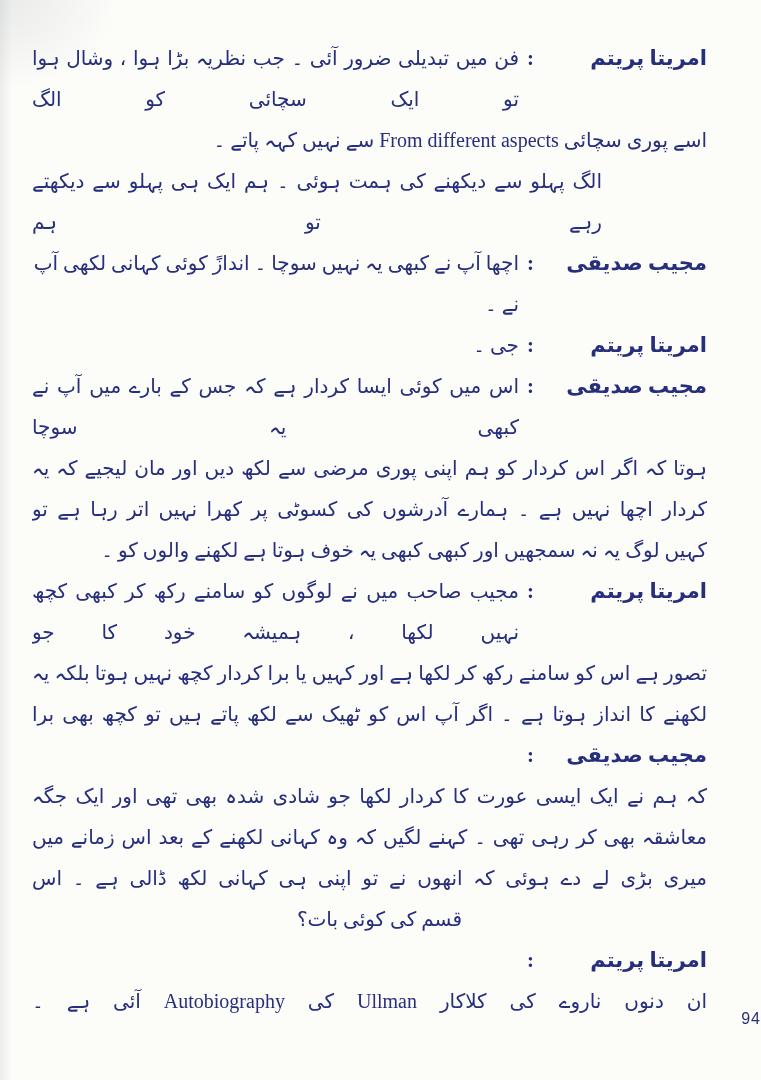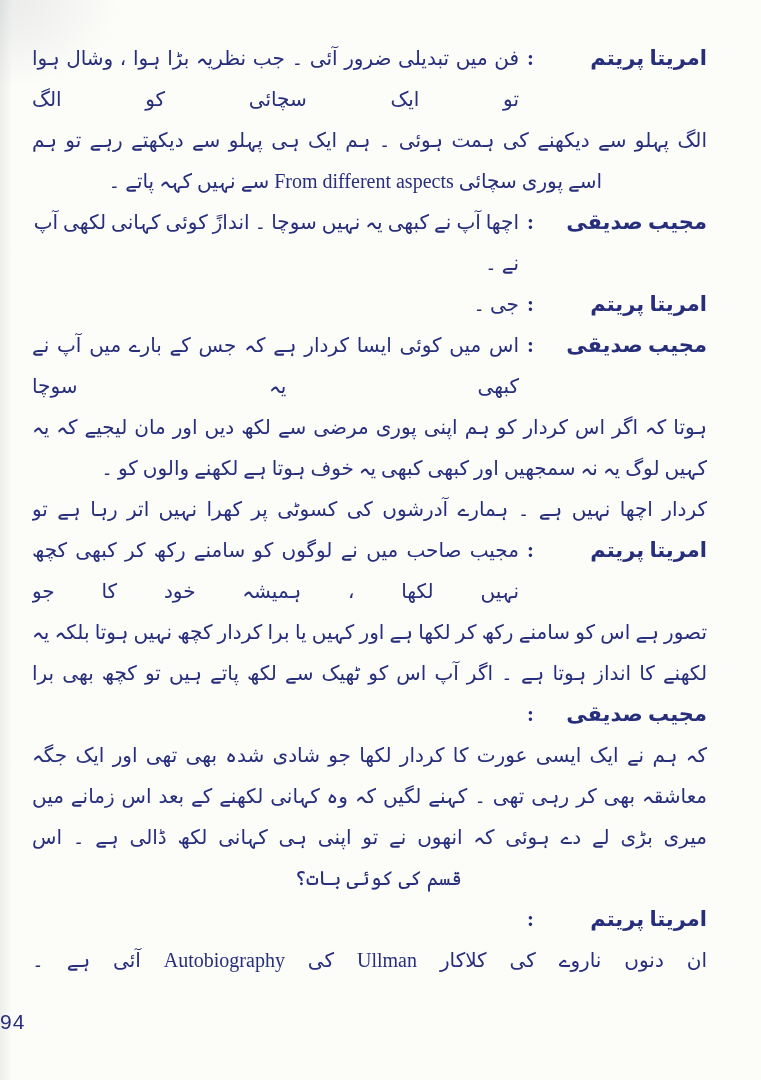--- a/index.html
+++ b/index.html
@@ -46,46 +46,46 @@
     align-items:baseline;
     font-weight:bold;
     font-size:21px;
     white-space:nowrap;
   }
   .speaker .colon{padding-inline-start:4px;}
   .speech{flex:1 1 auto;padding-inline-start:8px;}
   .speech.jl{text-align:justify;text-align-last:justify;}
   
   .u0 .line:last-child{padding-right:105px;}
-  .u5 .line:last-child{padding-right:245px;font-family:Liberation Serif, serif;}
+  .u5 .line:last-child{padding-right:245px;}
   .page-number{
     position:absolute;top:1010px;left:0;right:0;
-    text-align:left;
+    text-align:right;
     font-family:"Liberation Sans","DejaVu Sans",sans-serif;
-    font-size:21px;
+    font-size:16px;
     letter-spacing:1px;
     color:#272e7c;
     direction:ltr;
   }
 </style>
 </head>
 <body>
 
 <div class="page">
   <div class="content">
       <div class="utterance u0">
         <div class="line first">
           <span class="speaker">
             <span>امریتا پریتم</span>
             <span class="colon">:</span>
           </span>
           <span class="speech jl">فن میں تبدیلی ضرور آئی ۔ جب نظریہ بڑا ہوا ، وشال ہوا تو ایک سچائی کو الگ</span>
         </div>
+        <div class="line cont">اسے پوری سچائی From different aspects سے نہیں کہہ پاتے ۔</div>
         <div class="line cont jl">الگ پہلو سے دیکھنے کی ہمت ہوئی ۔ ہم ایک ہی پہلو سے دیکھتے رہے تو ہم</div>
-        <div class="line cont">اسے پوری سچائی From different aspects سے نہیں کہہ پاتے ۔</div>
       </div>
       <div class="utterance u1">
         <div class="line first">
           <span class="speaker">
             <span>مجیب صدیقی</span>
             <span class="colon">:</span>
           </span>
           <span class="speech">اچھا آپ نے کبھی یہ نہیں سوچا ۔ اندازً کوئی کہانی لکھی آپ نے ۔</span>
         </div>
       </div>
@@ -100,22 +100,22 @@
       </div>
       <div class="utterance u3">
         <div class="line first">
           <span class="speaker">
             <span>مجیب صدیقی</span>
             <span class="colon">:</span>
           </span>
           <span class="speech jl">اس میں کوئی ایسا کردار ہے کہ جس کے بارے میں آپ نے کبھی یہ سوچا</span>
         </div>
         <div class="line cont jl">ہوتا کہ اگر اس کردار کو ہم اپنی پوری مرضی سے لکھ دیں اور مان لیجیے کہ یہ</div>
+        <div class="line cont jl">کردار اچھا نہیں ہے ۔ ہمارے آدرشوں کی کسوٹی پر کھرا نہیں اتر رہا ہے تو</div>
         <div class="line cont">کہیں لوگ یہ نہ سمجھیں اور کبھی کبھی یہ خوف ہوتا ہے لکھنے والوں کو ۔</div>
-        <div class="line cont jl">کردار اچھا نہیں ہے ۔ ہمارے آدرشوں کی کسوٹی پر کھرا نہیں اتر رہا ہے تو</div>
       </div>
       <div class="utterance u4">
         <div class="line first">
           <span class="speaker">
             <span>امریتا پریتم</span>
             <span class="colon">:</span>
           </span>
           <span class="speech jl">مجیب صاحب میں نے لوگوں کو سامنے رکھ کر کبھی کچھ نہیں لکھا ، ہمیشہ خود کا جو</span>
         </div>
         <div class="line cont jl">تصور ہے اس کو سامنے رکھ کر لکھا ہے اور کہیں یا برا کردار کچھ نہیں ہوتا بلکہ یہ</div>

